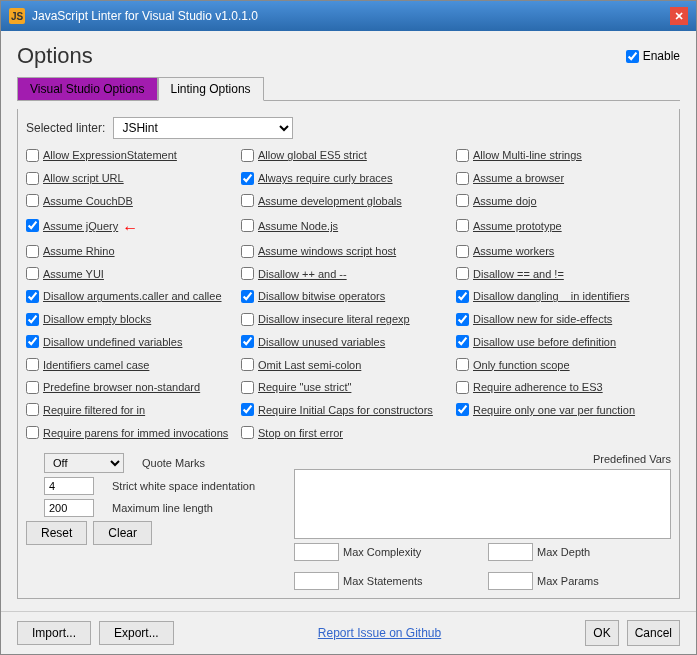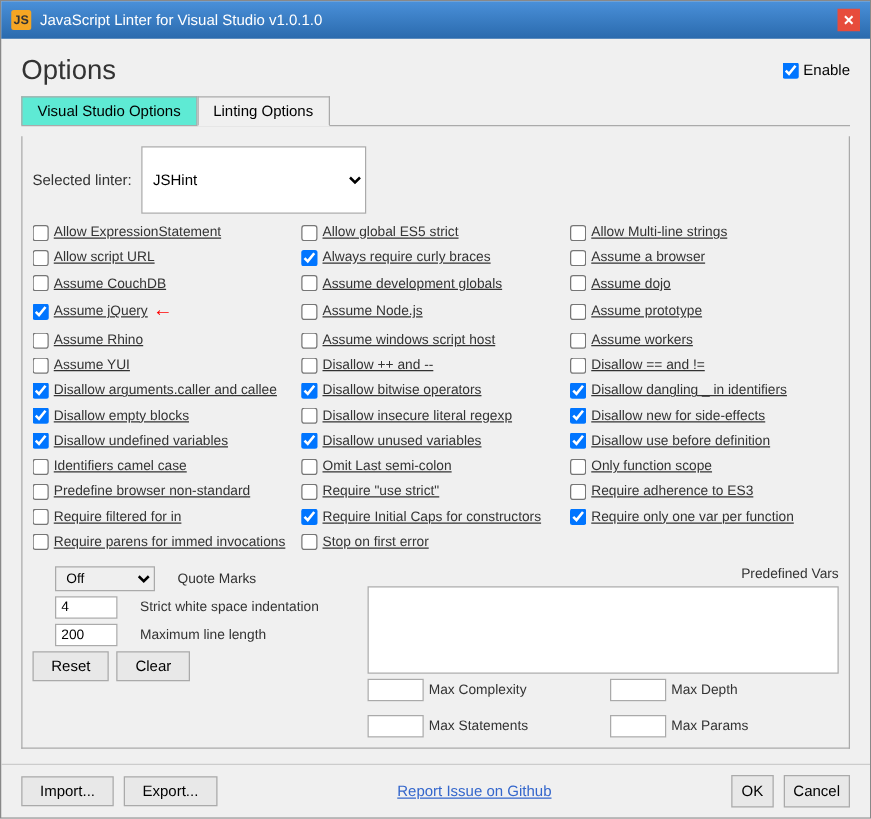--- a/index.html
+++ b/index.html
@@ -85,21 +85,21 @@
 
     .tabs {
       display: flex;
       border-bottom: 1px solid #aaa;
       gap: 0;
     }
 
     .tab {
       padding: 4px 12px;
       border: 1px solid #aaa;
-      background: #5eead4;
+      background: #a21caf;
       cursor: pointer;
       font-size: 12px;
       border-bottom: none;
     }
 
     .tab.active {
       background: #f0f0f0;
       border-bottom: 1px solid #f0f0f0;
       margin-bottom: -1px;
       z-index: 1;
@@ -121,21 +121,21 @@
       align-items: center;
       gap: 8px;
     }
 
     .linter-label {
       font-size: 12px;
       color: #333;
     }
 
     .linter-select {
-      padding: 18px 4px;
+      padding: 2px 4px;
       border: 1px solid #aaa;
       background: white;
       font-size: 12px;
       min-width: 180px;
     }
 
     .options-grid {
       display: grid;
       grid-template-columns: 1fr 1fr 1fr;
       gap: 2px 4px;

